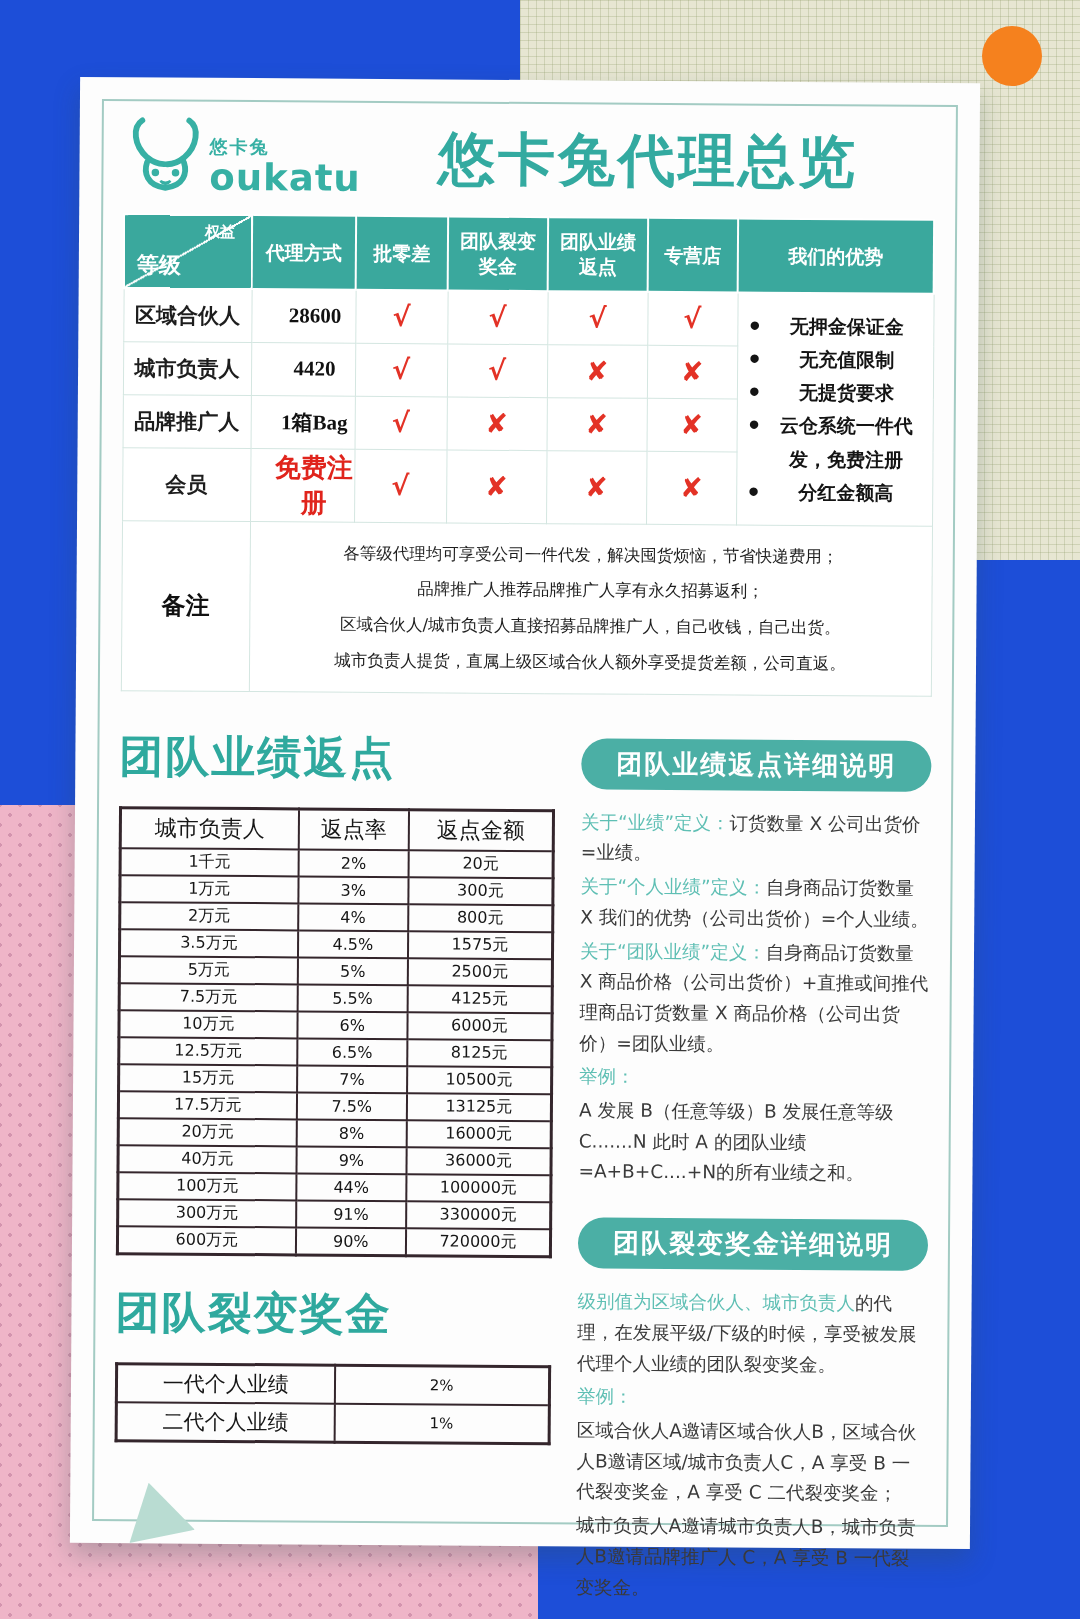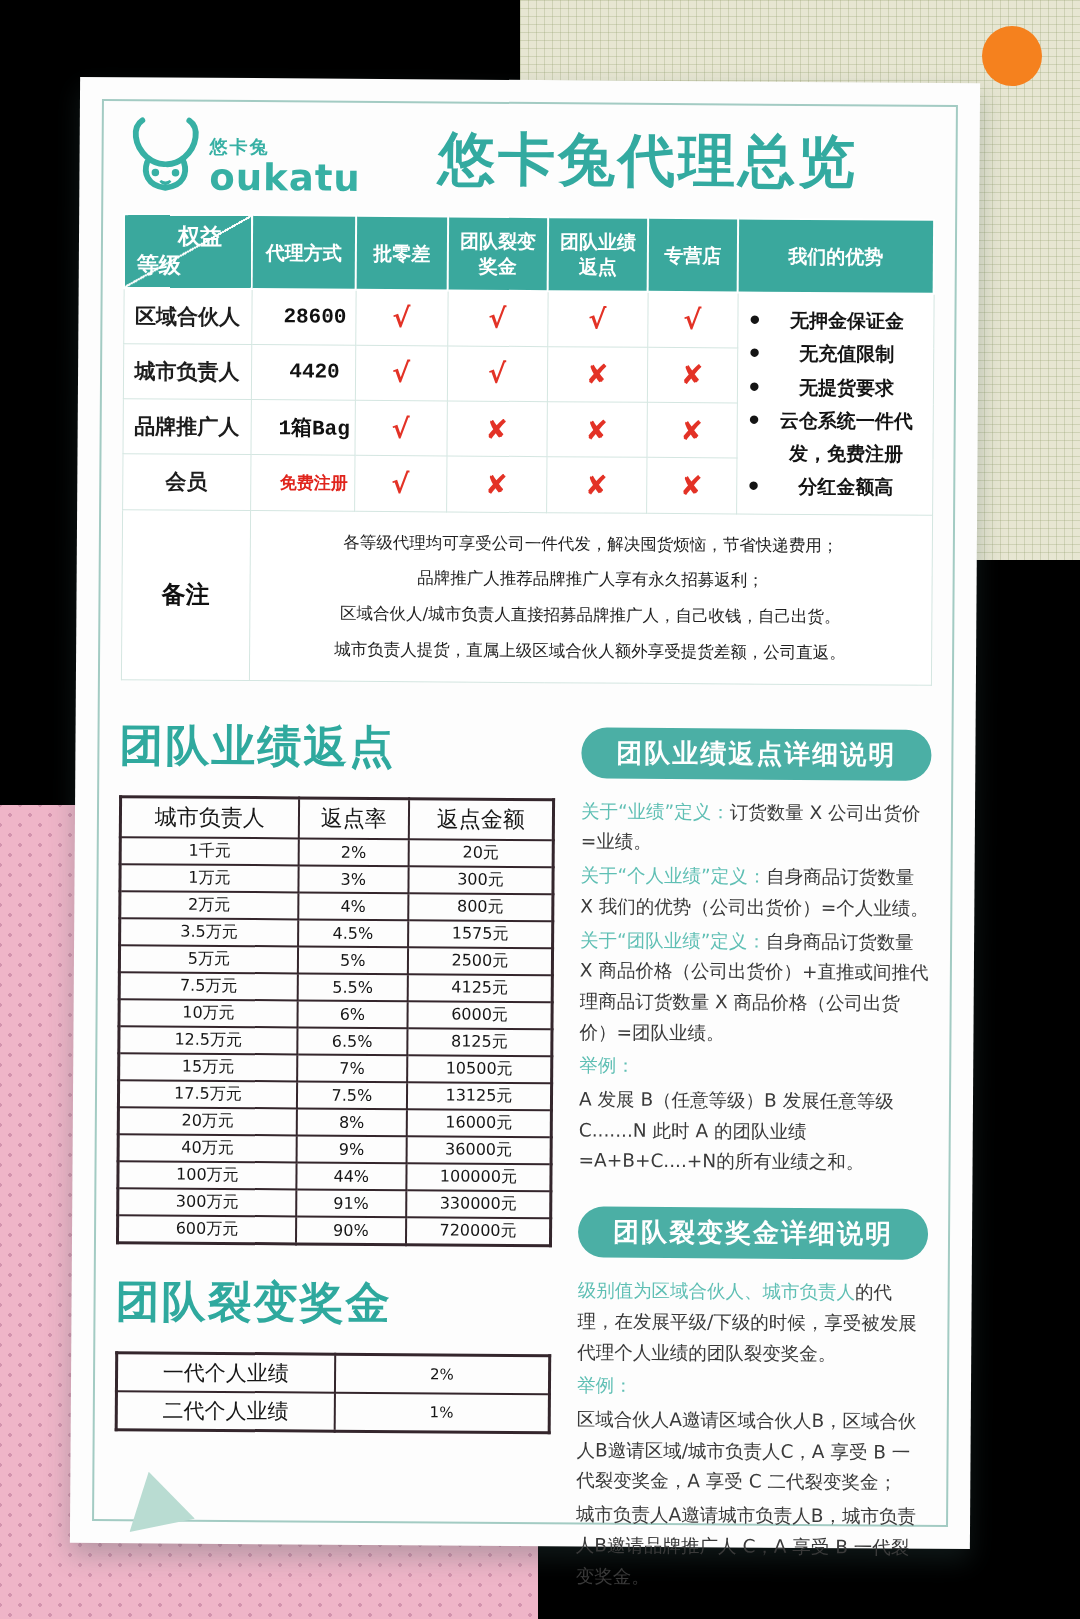--- a/index.html
+++ b/index.html
@@ -1,17 +1,17 @@
 <!DOCTYPE html>
 <html><head>
 <meta charset="utf-8">
 <style>
   html,body{margin:0;padding:0;}
   .stage{position:relative;width:1080px;height:1619px;overflow:hidden;
-    background:#000000;font-family:"DejaVu Sans","Liberation Sans",sans-serif;color:#222;}
+    background:#1d4ed8;font-family:"DejaVu Sans","Liberation Sans",sans-serif;color:#222;}
   .bg-beige{position:absolute;left:520px;top:0;width:560px;height:560px;
     background-color:#e7e6d2;
     background-image:linear-gradient(rgba(150,160,112,.30) 1px,transparent 1px),
       linear-gradient(90deg,rgba(150,160,112,.30) 1px,transparent 1px);
     background-size:8px 8px;}
   .bg-pink{position:absolute;left:0;top:805px;width:538px;height:814px;
     background-color:#efb5c8;
     background-image:radial-gradient(#d394ae 1.6px,transparent 1.9px),
       radial-gradient(#d394ae 1.6px,transparent 1.9px);
     background-size:20px 20px;background-position:0 0,10px 10px;}
@@ -34,25 +34,25 @@
 
   
   .agent-table{width:100%;border-collapse:collapse;table-layout:fixed;}
   .agent-table th{background:#3aa89d;color:#fff;font-size:19px;font-weight:700;
     border:2px solid #fff;padding:5px 2px;line-height:1.3;}
   .agent-table td{border:1px solid #d4e6e1;text-align:center;background:#fff;vertical-align:middle;}
   .agent-table tbody tr{height:53px;}
   th.corner{position:relative;height:62px;
     background-image:linear-gradient(to bottom right,transparent calc(50% - 1px),
       #fff calc(50% - 1px),#fff calc(50% + 1px),transparent calc(50% + 1px));}
-  .corner-top{position:absolute;top:7px;right:29px;font-size:22px;}
+  .corner-top{position:absolute;top:7px;right:16px;font-size:15px;}
   .corner-bottom{position:absolute;bottom:7px;left:12px;font-size:22px;}
   .level{font-size:21px;font-weight:700;color:#1d1d1d;}
-  .price{font-family:Liberation Mono, monospace;font-size:21px;font-weight:700;color:#111;padding-left:24px;}
-  .price.free{color:#e0241c;font-size:17px;font-weight:800;margin-left:28px;}
+  .price{font-family:Liberation Serif, serif;font-size:21px;font-weight:700;color:#111;padding-left:24px;}
+  .price.free{color:#e0241c;font-size:26px;font-weight:800;margin-left:28px;}
   .mark{color:#e33226;font-size:27px;font-weight:600;line-height:1;}
   .adv-cell{text-align:left;padding:10px 6px 10px 12px;}
   .adv-cell ul{margin:0;padding:0;}
   .adv-cell li{list-style:none;position:relative;padding-left:17px;
     font-size:19px;font-weight:600;line-height:1.75;color:#141414;}
   .adv-cell li::before{content:"●";position:absolute;left:0;top:6px;font-size:11px;}
   .remark-label{font-size:24px;font-weight:800;color:#111;}
   .remark-cell{text-align:left;padding:12px 18px;}
   .remark-cell p{font-size:16.5px;line-height:2.05;margin:2px 0;color:#1f1f1f;font-weight:500;}
 

